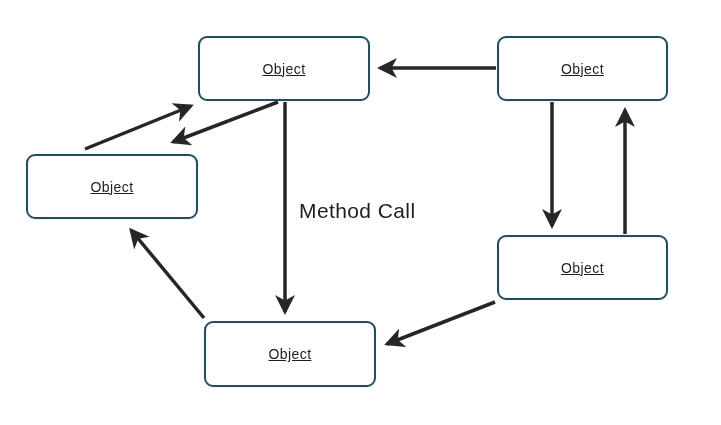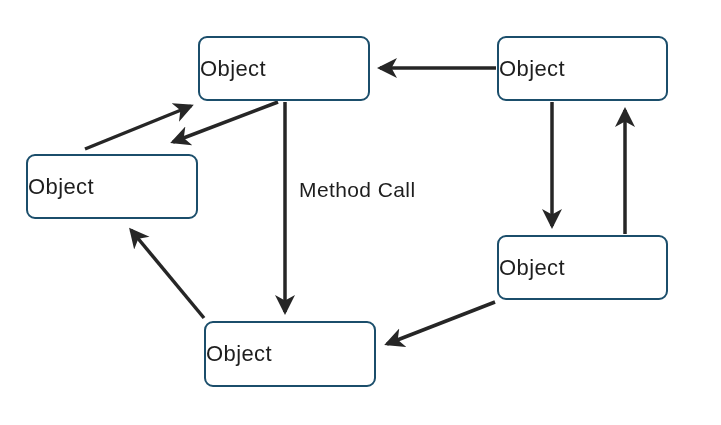--- a/index.html
+++ b/index.html
@@ -23,34 +23,36 @@
     height: 425px;
   }
   .node {
     position: absolute;
     box-sizing: border-box;
     background: #ffffff;
     border: 2.5px solid #1b4e6b;
     border-radius: 9px;
     display: flex;
     align-items: center;
-    font-size: 22px;
+    justify-content: center;
+    font-size: 14px;
     font-weight: 500;
     letter-spacing: 0.4px;
     color: #1e1e1e;
+    text-decoration: underline;
   }
   .node-top      { left: 198px; top: 36px;  width: 172px; height: 65px; }
   .node-topright { left: 497px; top: 36px;  width: 171px; height: 65px; }
   .node-left     { left: 26px;  top: 154px; width: 172px; height: 65px; }
   .node-right    { left: 497px; top: 235px; width: 171px; height: 65px; }
   .node-bottom   { left: 204px; top: 321px; width: 172px; height: 66px; }
   .edge-label {
     position: absolute;
     left: 299px;
-    top: 178px;
+    top: 199px;
     font-size: 21px;
     font-weight: 500;
     letter-spacing: 0.4px;
     color: #1e1e1e;
     white-space: nowrap;
   }
 </style>
 </head>
 <body>
 

